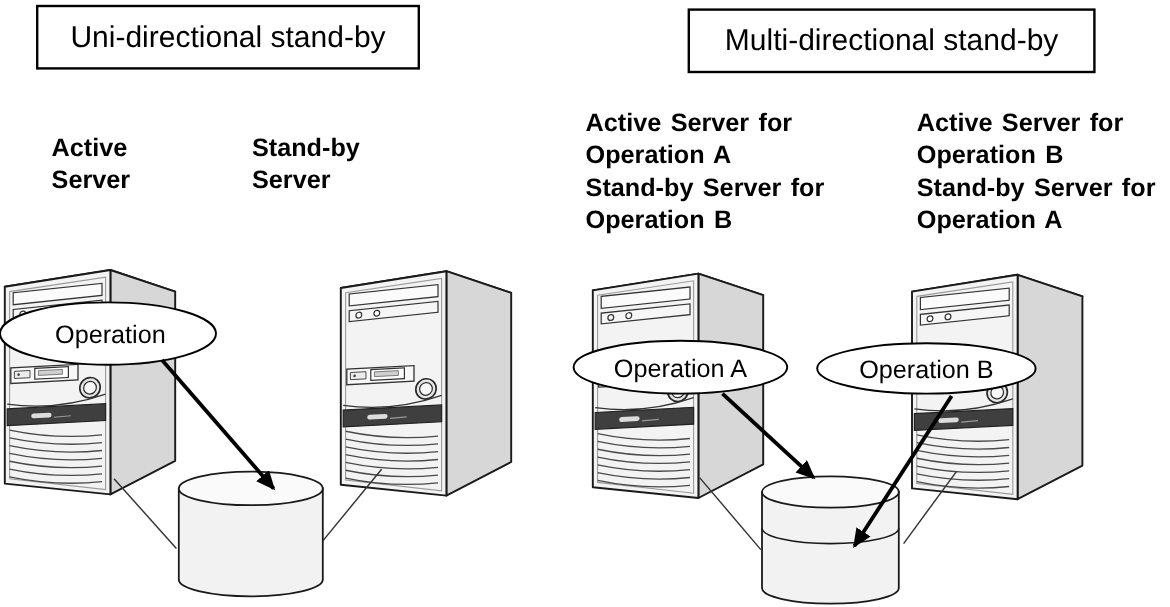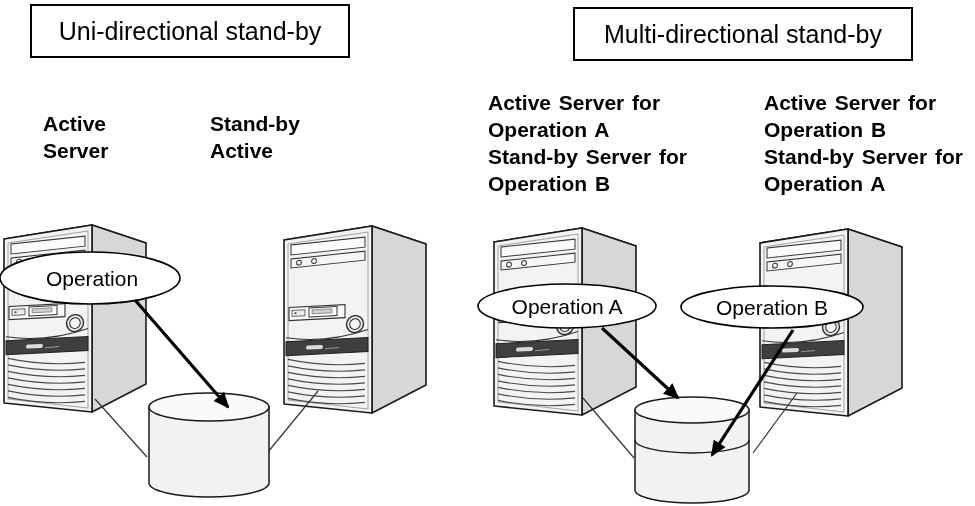--- a/index.html
+++ b/index.html
@@ -131,21 +131,21 @@
   </svg>
 
   <div class="titlebox" style="left:30px; top:4px; width:316px; height:50px;">Uni-directional stand-by</div>
 
   <div class="titlebox" style="left:573px; top:7px; width:336px; height:50px;">Multi-directional stand-by</div>
 
   <div class="label" style="left:18px; top:110px;margin-left:25px;">Active
 Server</div>
 
   <div class="label" style="left:210px; top:110px;">Stand-by
-Active</div>
+Server</div>
 
   <div class="label" style="left:488px; top:89px;">Active Server for
 Operation A
 Stand-by Server for
 Operation B</div>
 
   <div class="label" style="left:764px; top:89px;">Active Server for
 Operation B
 Stand-by Server for
 Operation A</div>

